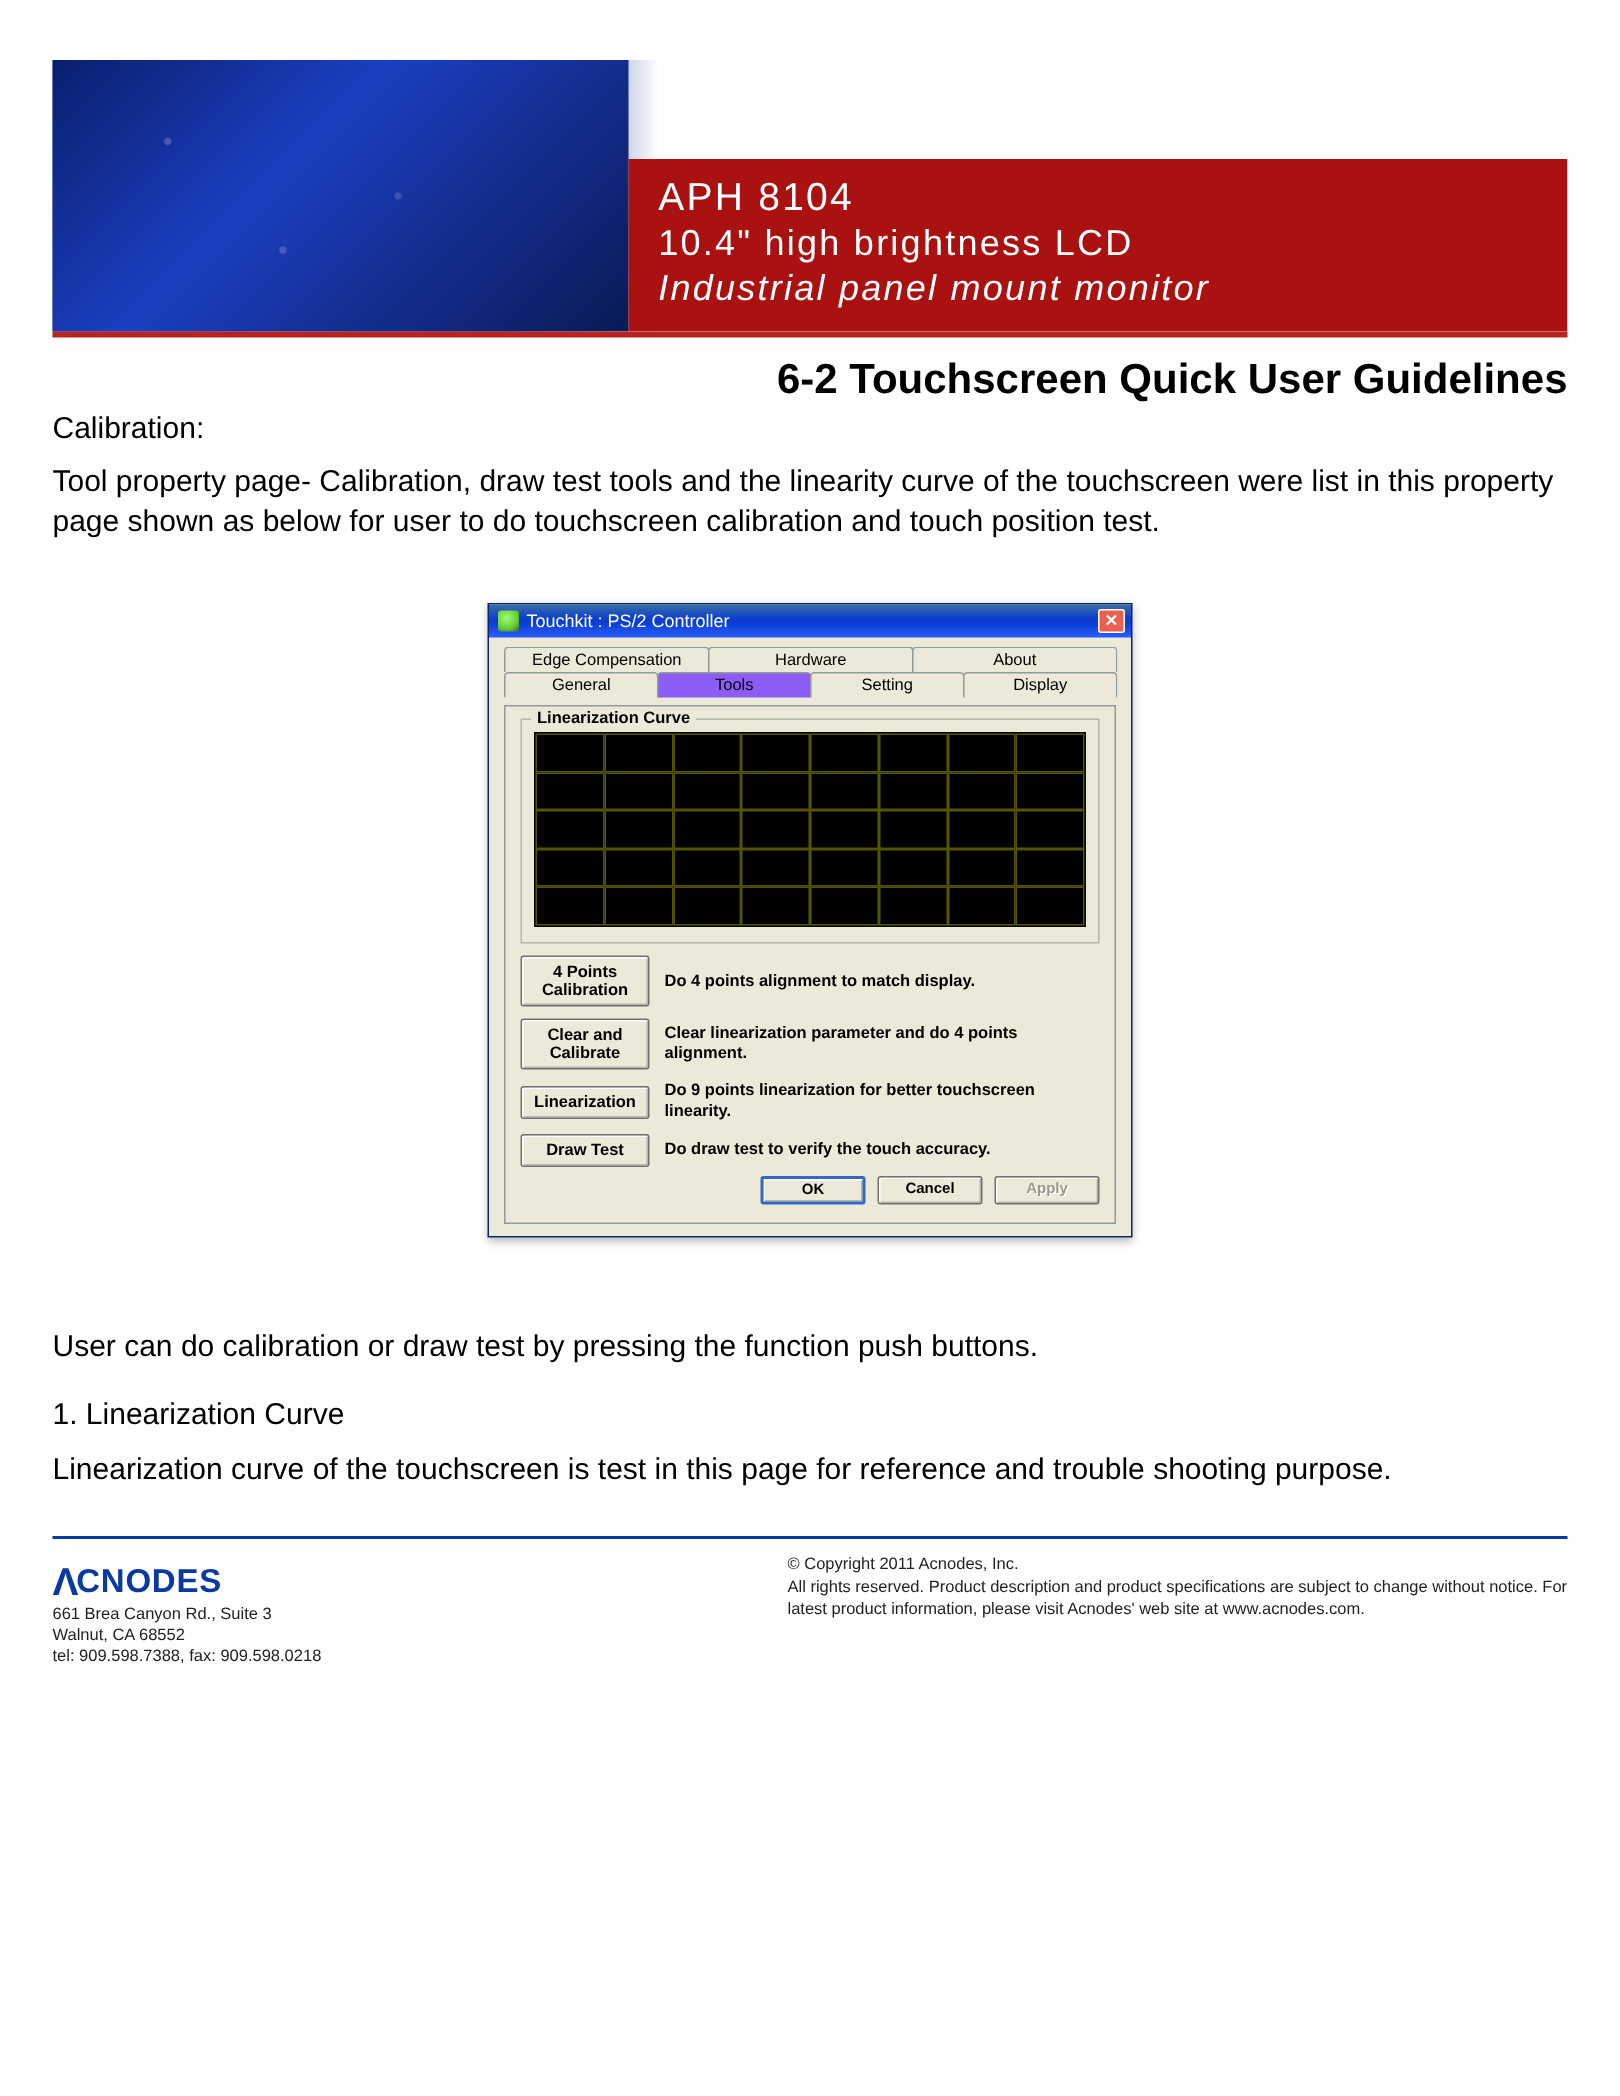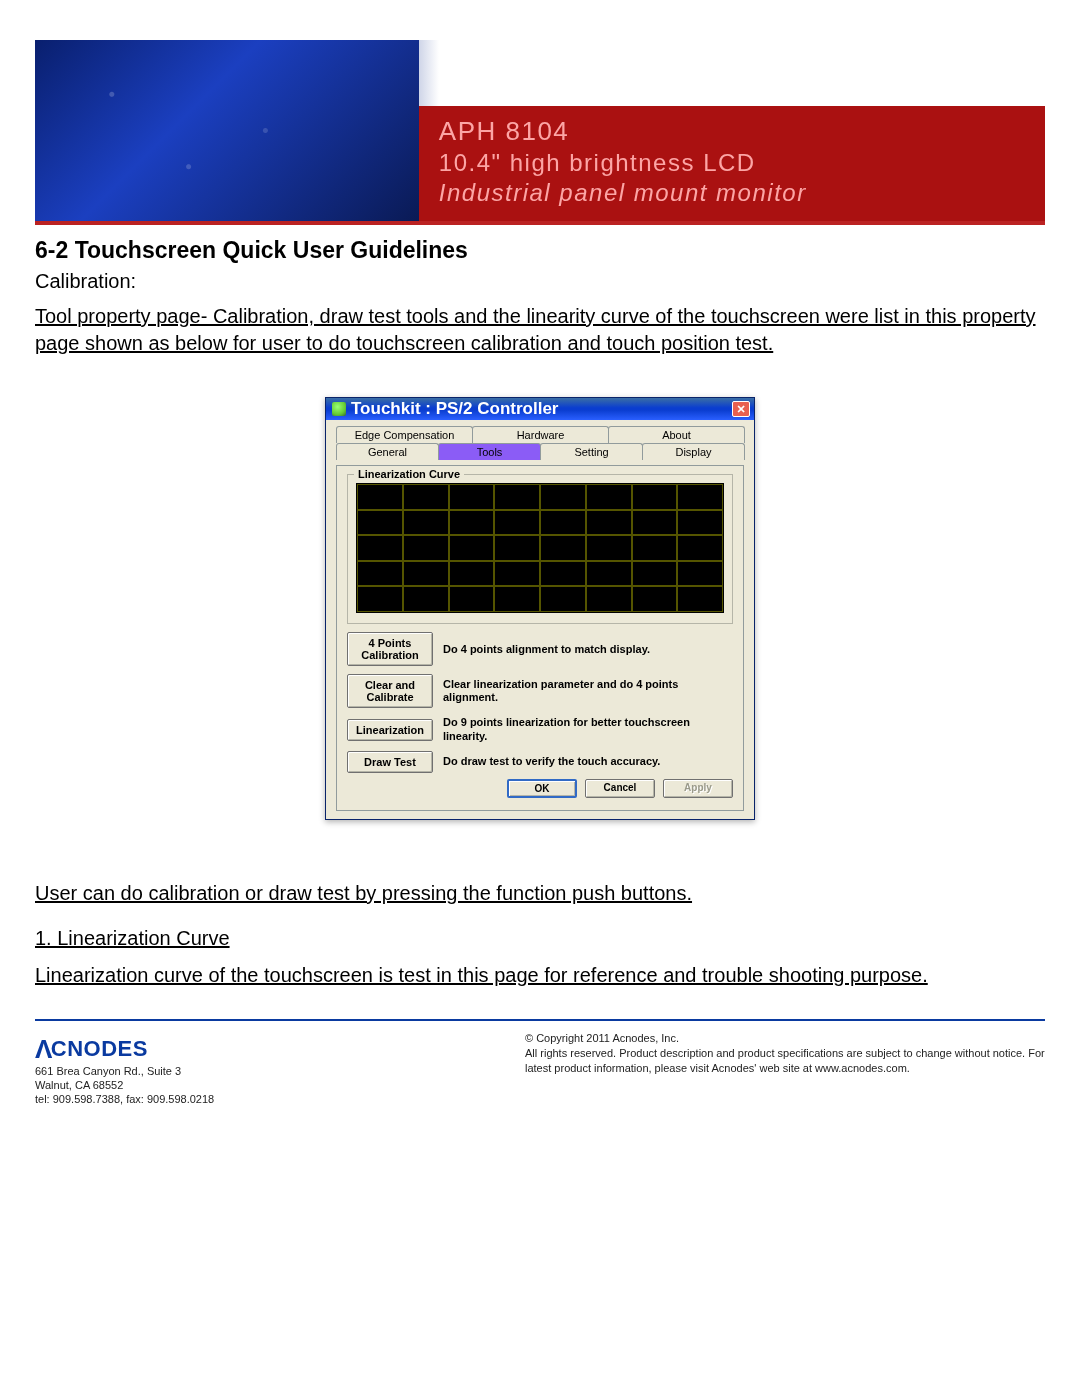--- a/index.html
+++ b/index.html
@@ -28,52 +28,52 @@
       radial-gradient(circle at 40% 70%, rgba(255,255,255,0.18) 0 2px, transparent 3px),
       linear-gradient(135deg, #091f6e 0%, #1b3fc0 40%, #0a1a55 100%);
   }
   .banner-text {
     position: absolute;
     left: 38%;
     right: 0;
     bottom: 0;
     padding: 10px 20px 14px 20px;
     background: #a11;
-    color: #fca5a5;
+    color: #ffffff;
   }
   .banner-line1 { font-size: 26px; letter-spacing: 1.5px; margin-bottom: 2px; }
   .banner-line2 { font-size: 24px; letter-spacing: 1.5px; margin-bottom: 2px; }
   .banner-line3 { font-size: 24px; letter-spacing: 1.5px; font-style: italic; }
   .section-title {
-    font-size: 23px; font-weight: bold; margin: 12px 0 6px 0;
+    font-size: 28px; font-weight: bold; margin: 12px 0 6px 0; text-align: right;
   }
   .subhead { font-size: 20px; margin-bottom: 10px; }
   .body-para {
-    font-size: 20px; line-height: 1.35; margin-bottom: 18px; text-decoration: underline;
+    font-size: 20px; line-height: 1.35; margin-bottom: 18px;
   }
   .screenshot-wrap {
     display: flex; justify-content: center; margin: 40px 0 60px 0;
   }
   
   .dlg {
     width: 430px;
     font-family: Tahoma, Arial, sans-serif;
     font-size: 11px;
     border: 1px solid #0a246a;
     background: #ece9d8;
     box-shadow: 0 2px 6px rgba(0,0,0,.3);
   }
   .dlg-titlebar {
     height: 22px;
     background: linear-gradient(180deg,#3a6ea5 0%, #0a3dd0 45%, #0a3dd0 55%, #2a5fff 100%);
     color: #fff;
     display: flex; align-items: center; justify-content: space-between;
     padding: 0 4px 0 6px;
   }
-  .dlg-titlebar .t { display: flex; align-items: center; gap: 5px; font-weight: bold; font-size: 17px;}
+  .dlg-titlebar .t { display: flex; align-items: center; gap: 5px; font-weight: normal; font-size: 12px;}
   .dlg-icon {
     width: 14px; height: 14px;
     background: radial-gradient(circle at 40% 35%, #9f7, #6c3 60%, #363 100%);
     border-radius: 2px;
   }
   .dlg-close {
     width: 18px; height: 16px;
     background: #e86050;
     border: 1px solid #fff;
     border-radius: 2px;

